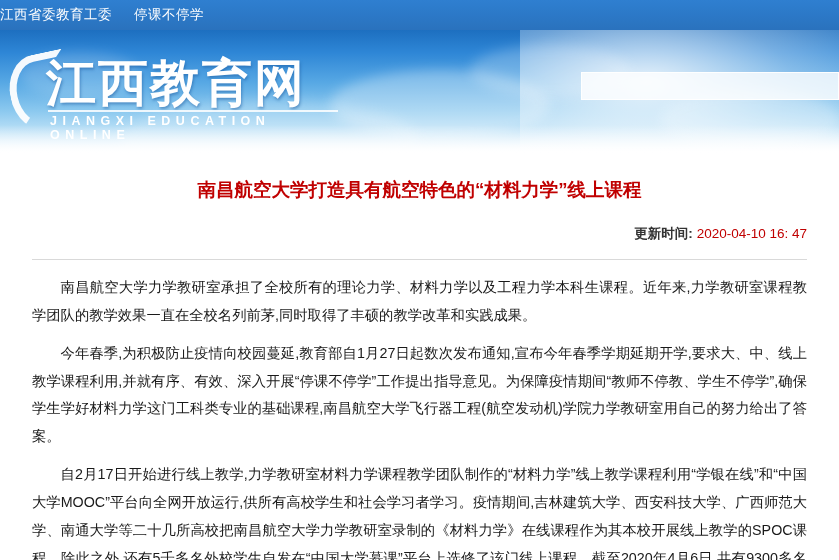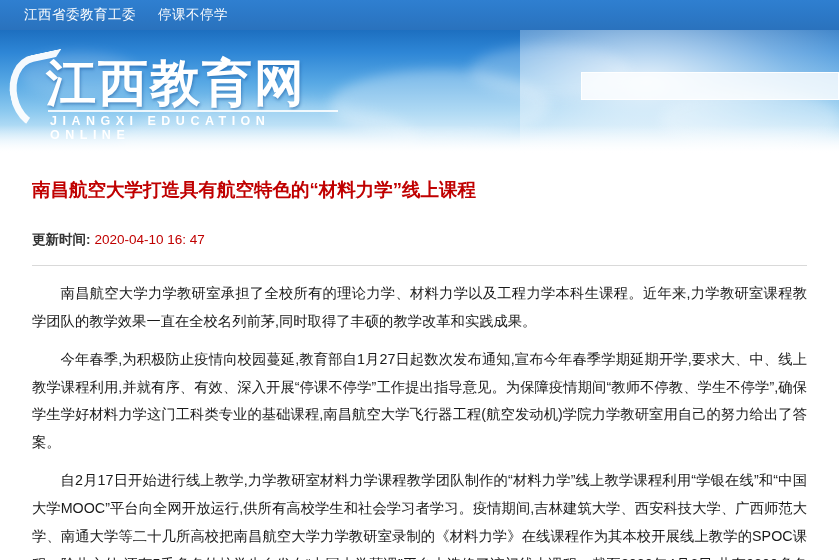--- a/index.html
+++ b/index.html
@@ -20,21 +20,21 @@
     background: #fff;
   }
 
   
   .topbar {
     position: relative;
     height: 30px;
     background: linear-gradient(to bottom, #2f7fd0 0%, #2c79c8 45%, #2a72bd 100%);
     display: flex;
     align-items: center;
-    padding-left: 24px;
+    padding-left: 0;
     box-sizing: border-box;
     text-align: center;
   }
   .topbar-link {
     color: #ffffff;
     font-size: 13.5px;
     letter-spacing: 0.5px;
     margin-right: 22px;
     text-decoration: none;
     white-space: nowrap;
@@ -128,30 +128,31 @@
     border: 1px solid rgba(255,255,255,0.9);
     box-sizing: border-box;
   }
 
   
   .article {
     padding: 0 32px;
     box-sizing: border-box;
   }
   .article-title {
+    text-align: center;
     color: #c00000;
     font-size: 18.5px;
     font-weight: bold;
     margin-top: 22px;
     line-height: 1.4;
     font-family: "Liberation Sans", sans-serif;
   }
   .article-meta {
-    text-align: left;
-    margin-top: 28px;
+    text-align: right;
+    margin-top: 22px;
     font-size: 13.5px;
     color: #333333;
   }
   .meta-label {
     color: #333333;
     font-weight: bold;
   }
   .meta-value {
     color: #c00000;
     margin-left: 4px;

